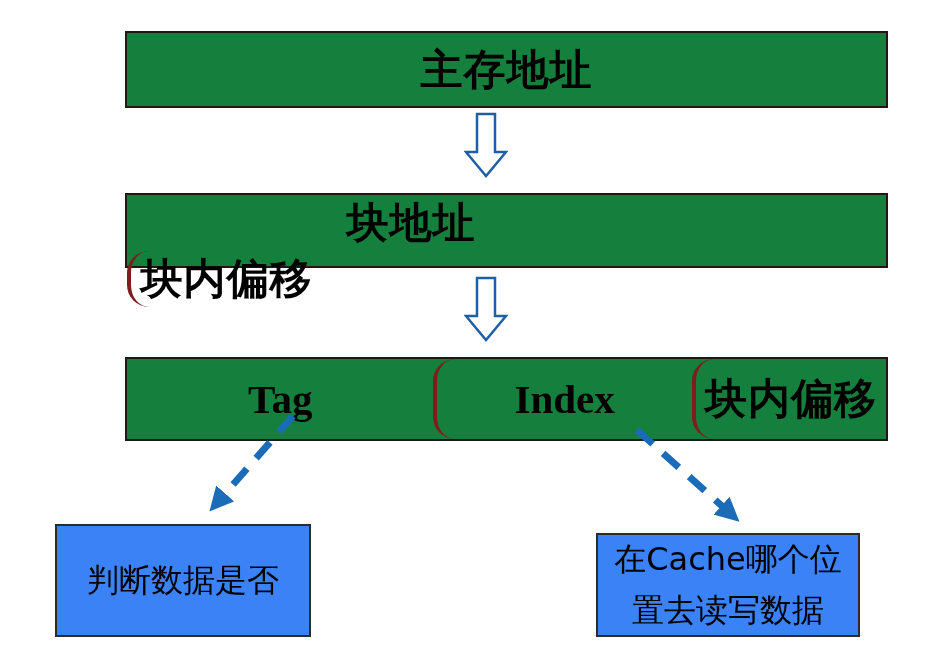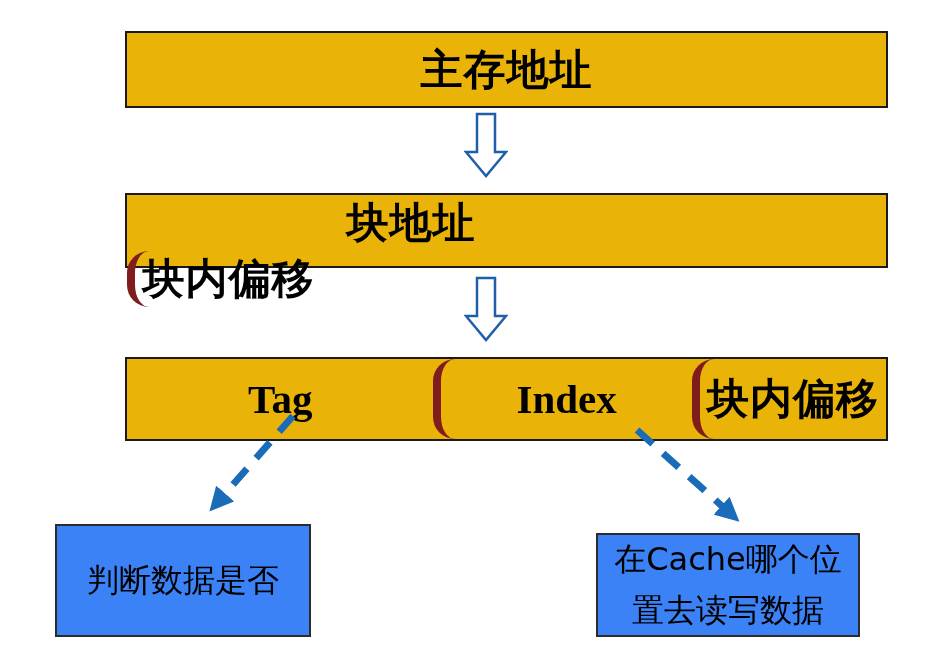--- a/index.html
+++ b/index.html
@@ -16,33 +16,33 @@
     overflow: hidden;
   }
   
   .addr-row {
     position: absolute;
     left: 125px;
     width: 763px;
     display: flex;
     box-sizing: border-box;
     border: 2px solid #1a1a1a;
-    background: #eab308;
+    background: #15803d;
   }
   .row-1 { top: 31px;  height: 77px; }
   .row-2 { top: 193px; height: 75px; flex-direction: column; }
   .row-3 { top: 357px; height: 84px; }
   .cell {
     display: flex;
     align-items: center;
     justify-content: center;
     box-sizing: border-box;
     height: 100%;
   }
-  .cell + .cell { border-left: 8px solid #7f1d1d; border-radius: 22px; }
+  .cell + .cell { border-left: 4px solid #7f1d1d; border-radius: 22px; }
   .cn-label {
     font-family: "Liberation Serif", "DejaVu Serif", serif;
     font-weight: bold;
     font-size: 42px;
     color: #000000;
     letter-spacing: 1px;
     white-space: nowrap;
   }
   .en-label {
     font-family: "Liberation Serif", "DejaVu Serif", serif;

